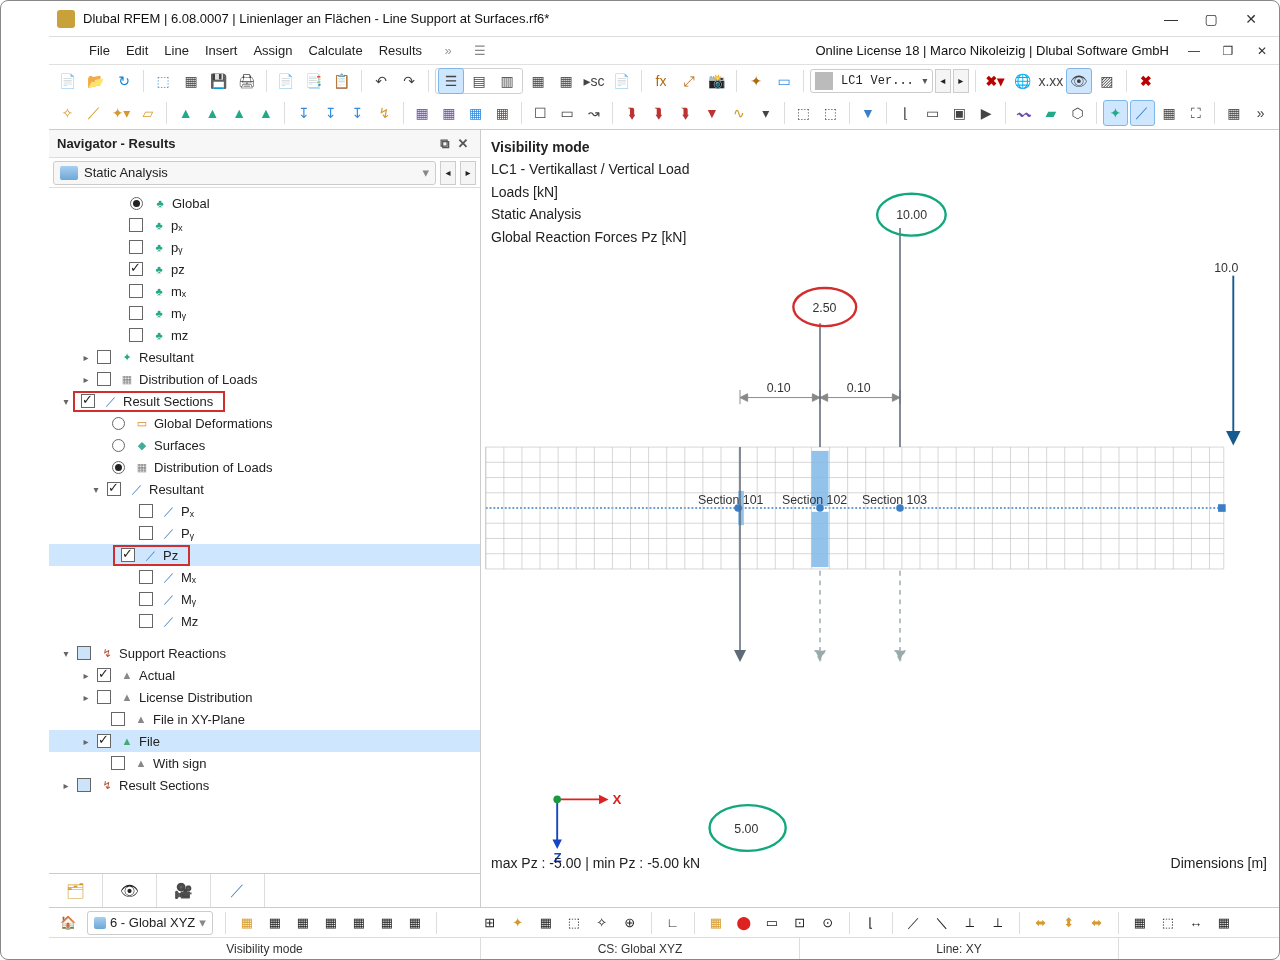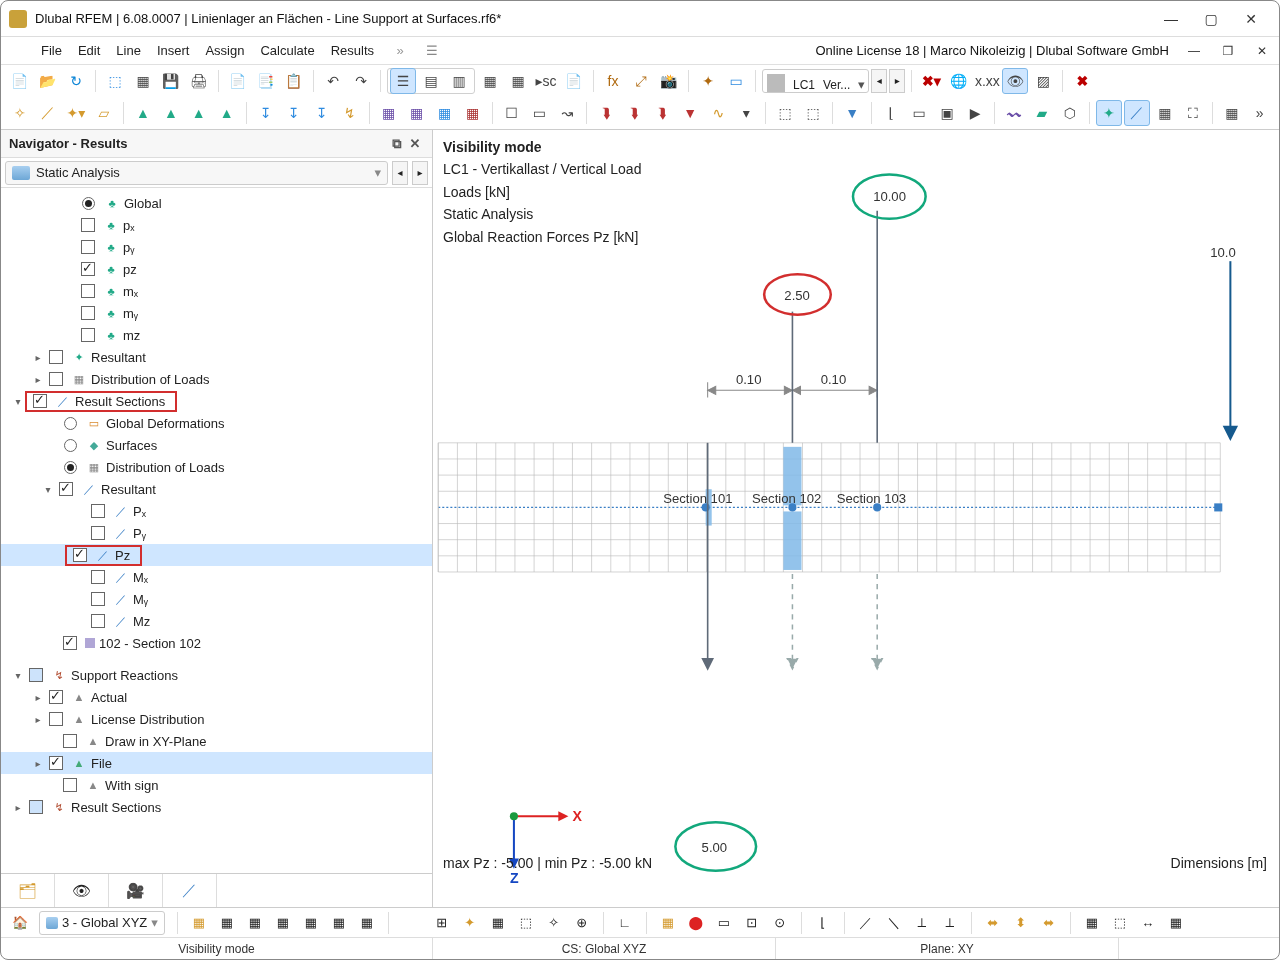--- a/index.html
+++ b/index.html
@@ -1,18 +1,18 @@
 <!DOCTYPE html>
 <html><head>
 <meta charset="utf-8">
 <style>
   * { box-sizing: border-box; }
   html, body { margin: 0; padding: 0; font-family: "Segoe UI", Tahoma, sans-serif; font-size: 13px; color: #222; }
   body { background: #fff; }
-  .window { width: 1280px; height: 960px; border: 1px solid #888; border-radius: 8px; overflow: hidden; display: flex; flex-direction: column; background: #fff; }
+  .window { width: 1280px; height: 960px; border: 1px solid #888; border-radius: 8px; overflow: hidden; display: flex; flex-direction: column; background: #fff; padding-left: 48px; }
 
   
   .titlebar { height: 36px; display: flex; align-items: center; padding: 0 8px; border-bottom: 1px solid #ddd; }
   .titlebar .icon-logo { width: 18px; height: 18px; background: #c9a13a; border-radius: 3px; margin-right: 8px; }
   .titlebar .title { flex: 1; font-size: 13px; color: #111; }
   .titlebar .winbtn { width: 40px; height: 30px; display: flex; align-items: center; justify-content: center; font-size: 14px; color: #333; border-radius: 4px; }
 
   
   .menubar { height: 28px; display: flex; align-items: center; padding: 0 8px; gap: 16px; border-bottom: 1px solid #e0e0e0; }
   .menubar .mitem { font-size: 13px; color: #222; cursor: pointer; }
@@ -22,21 +22,21 @@
   .license { font-size: 13px; color: #111; margin-left: auto; }
   .mdi-btn { width: 18px; font-size: 12px; color: #333; text-align: center; cursor: pointer; }
 
   
   .toolrows { border-bottom: 1px solid #ccc; }
   .toolbar { height: 32px; display: flex; align-items: center; padding: 0 6px; gap: 2px; }
   .tbtn { width: 26px; height: 26px; border-radius: 3px; display: flex; align-items: center; justify-content: center; font-size: 14px; color: #444; position: relative; cursor: pointer; }
   .sep { width: 1px; height: 22px; background: #ddd; margin: 0 4px; }
   .tgroup { display: flex; align-items: center; border: 1px solid #d0d0d0; border-radius: 3px; height: 26px; padding: 0 2px; gap: 2px;}
   .tbtn.active { background: #cfe6ff; border:1px solid #7fb8e8;}
-  .lc-combo { display: flex; align-items: flex-end; border: 1px solid #ccc; height: 24px; border-radius: 3px; overflow: hidden;}
+  .lc-combo { display: flex; align-items: center; border: 1px solid #ccc; height: 24px; border-radius: 3px; overflow: hidden; font-family: Liberation Mono, monospace;}
   .lc-combo .swatch { width: 18px; height: 18px; background: #bbb; margin: 0 4px; }
   .lc-combo .txt { padding: 0 4px; font-size: 12px; white-space: nowrap; }
   .lc-combo .dd { width: 14px; text-align: center; color: #555;}
   .xbtn { color: #b00; font-weight: bold;}
 
   
   .main { flex: 1; display: flex; overflow: hidden; }
   .sidebar { flex: 0 0 432px; border-right: 1px solid #ccc; display: flex; flex-direction: column; overflow: hidden; }
   .nav-header { height: 28px; display: flex; align-items: center; padding: 0 8px; font-weight: 600; background: #f7f7f7; border-bottom: 1px solid #ddd; }
   .nav-header .sp { flex: 1; }
@@ -393,27 +393,20 @@
             <span class="ticon blue">／</span>
             <span class="tlabel">Mᵧ</span>
           </div>
         <div class="trow">
             <span class="ind" style="width:72px"></span>
             <span class="exp"></span>
             <span class="chk"></span>
             <span class="ticon blue">／</span>
             <span class="tlabel">Mz</span>
           </div>
-        <div class="trow">
-            <span class="ind" style="width:44px"></span>
-            <span class="exp"></span>
-            <span class="chk checked"></span>
-            <span class="ticon purplesq"></span>
-            <span class="tlabel">102 - Section 102</span>
-          </div>
 
         <div style="height:10px"></div>
         <div class="trow">
             <span class="ind" style="width:10px"></span>
             <span class="exp">▾</span>
             <span class="chk partial"></span>
             <span class="ticon" style="color:#b04a2e">↯</span>
             <span class="tlabel">Support Reactions</span>
           </div>
         <div class="trow">
@@ -428,21 +421,21 @@
             <span class="exp">▸</span>
             <span class="chk"></span>
             <span class="ticon gray">▲</span>
             <span class="tlabel">License Distribution</span>
           </div>
         <div class="trow">
             <span class="ind" style="width:44px"></span>
             <span class="exp"></span>
             <span class="chk"></span>
             <span class="ticon gray">▲</span>
-            <span class="tlabel">Draw in XY-Plane</span>
+            <span class="tlabel">File in XY-Plane</span>
           </div>
         <div class="trow selected">
             <span class="ind" style="width:30px"></span>
             <span class="exp">▸</span>
             <span class="chk checked"></span>
             <span class="ticon" style="color:#4a7">▲</span>
             <span class="tlabel">File</span>
           </div>
         <div class="trow">
             <span class="ind" style="width:44px"></span>
@@ -602,21 +595,21 @@
 
       <div class="vp-max">max Pz : -5.00 | min Pz : -5.00 kN</div>
       <div class="vp-dims">Dimensions [m]</div>
     </div>
   </div>
 
   <div class="status">
     <div class="sbtn">🏠</div>
     <div class="scombo">
       <span style="width:12px;height:12px;background:linear-gradient(#a8cff0,#6da7d6);border-radius:2px"></span>
-      <span>3 - Global XYZ</span>
+      <span>6 - Global XYZ</span>
       <span style="color:#888">▾</span>
     </div>
     <div class="sep"></div>
     <div class="sbtn" style="color:#d49a2e">▦</div>
     <div class="sbtn">▦</div>
     <div class="sbtn">▦</div>
     <div class="sbtn">▦</div>
     <div class="sbtn">▦</div>
     <div class="sbtn">▦</div>
     <div class="sbtn">▦</div>
@@ -649,17 +642,17 @@
     <div class="sbtn" style="color:#d49a2e">⬌</div>
     <div class="sep"></div>
     <div class="sbtn">▦</div>
     <div class="sbtn">⬚</div>
     <div class="sbtn">↔</div>
     <div class="sbtn">▦</div>
   </div>
   <div class="infobar">
     <div class="cell first">Visibility mode</div>
     <div class="cell">CS: Global XYZ</div>
-    <div class="cell">Plane: XY</div>
+    <div class="cell">Line: XY</div>
     <div class="cell" style="flex:0 0 160px;border-right:none"></div>
   </div>
 
 </div>
 
 </body></html>

